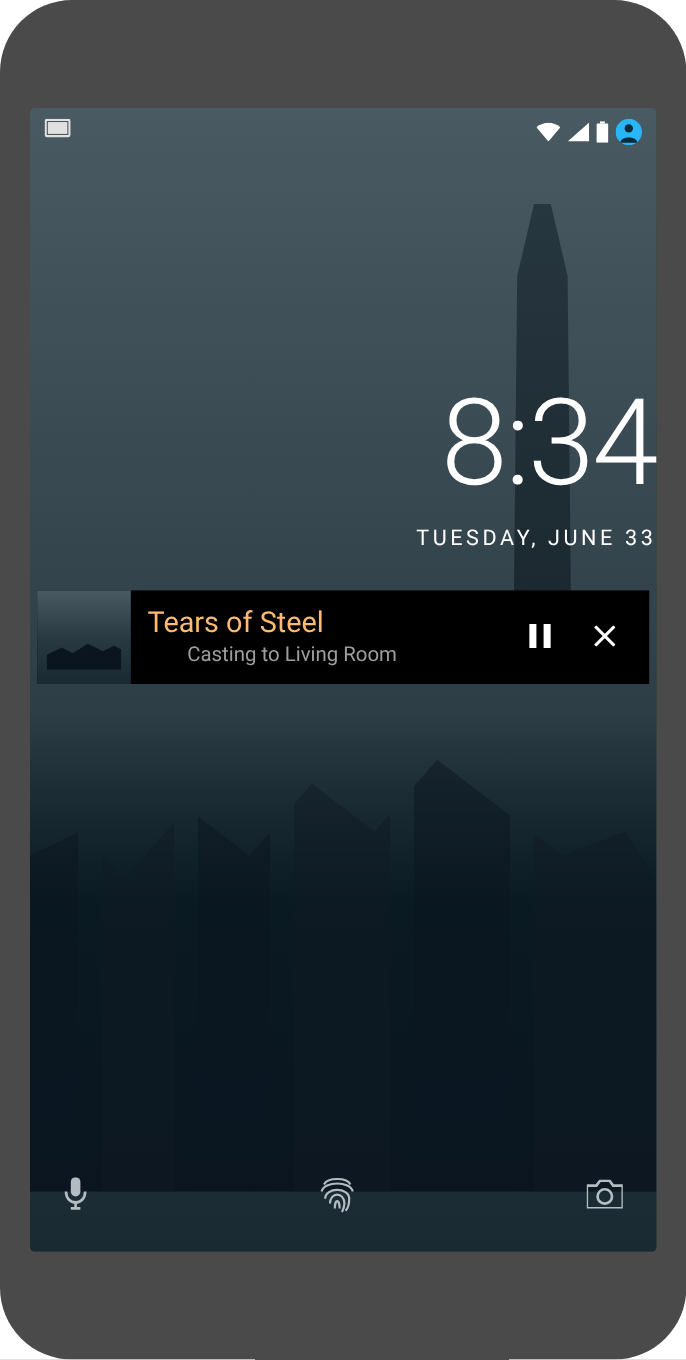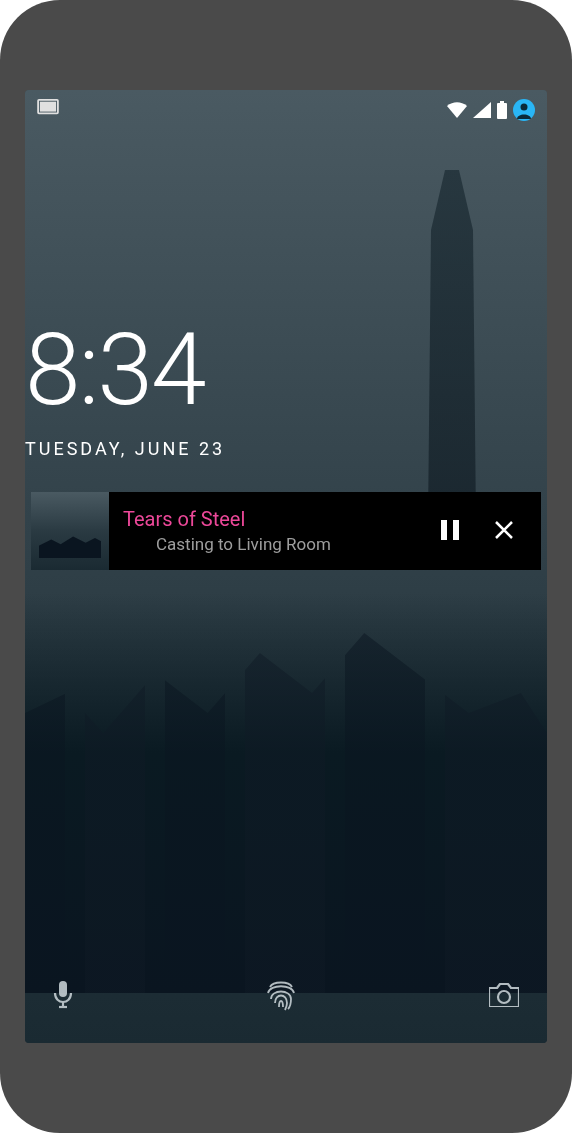--- a/index.html
+++ b/index.html
@@ -66,21 +66,21 @@
     z-index: 10;
   }
   .status-left { display: flex; align-items: center; gap: 8px; }
   .status-right { margin-left: auto; display: flex; align-items: center; gap: 6px; }
   .status-right svg { display: block; }
   
   .clock-area {
     position: absolute;
     top: 230px;
     left: 0; right: 0;
-    text-align: left;
+    text-align: right;
     z-index: 5;
   }
   .clock-time {
     color: #fff;
     font-size: 100px;
     font-weight: 300;
     letter-spacing: -2px;
     line-height: 1;
   }
   .clock-date {
@@ -116,22 +116,22 @@
     height: 40%;
     background: #0a1520;
     clip-path: polygon(0 60%, 20% 40%, 35% 55%, 55% 30%, 75% 50%, 90% 35%, 100% 45%, 100% 100%, 0 100%);
   }
   .media-info {
     flex: 1;
     padding-left: 14px;
     min-width: 0;
   }
   .media-title {
-    color: #ec4899;
-    font-size: 20px;
+    color: #fdba74;
+    font-size: 24px;
     font-weight: 400;
     line-height: 1.2;
   }
   .media-subtitle {
     color: #9e9e9e;
     font-size: 17px;
     line-height: 1.3;
     margin-top: 2px;
     margin-left: 33px;
   }
@@ -207,21 +207,21 @@
               <circle cx="11" cy="11" r="11" fill="#29b6f6"></circle>
               <circle cx="11" cy="8" r="3.5" fill="#0a2a3a"></circle>
               <path d="M4 20 C4 14 18 14 18 20 Z" fill="#0a2a3a"></path>
             </svg>
         </span>
       </div>
     </div>
 
     <div class="clock-area">
       <div class="clock-time">8:34</div>
-      <div class="clock-date">TUESDAY, JUNE 23</div>
+      <div class="clock-date">TUESDAY, JUNE 33</div>
     </div>
 
     <div class="media-notification">
       <div class="album-art"></div>
       <div class="media-info">
         <div class="media-title">Tears of Steel</div>
         <div class="media-subtitle">Casting to Living Room</div>
       </div>
       <div class="media-controls">
         <button class="media-btn">

